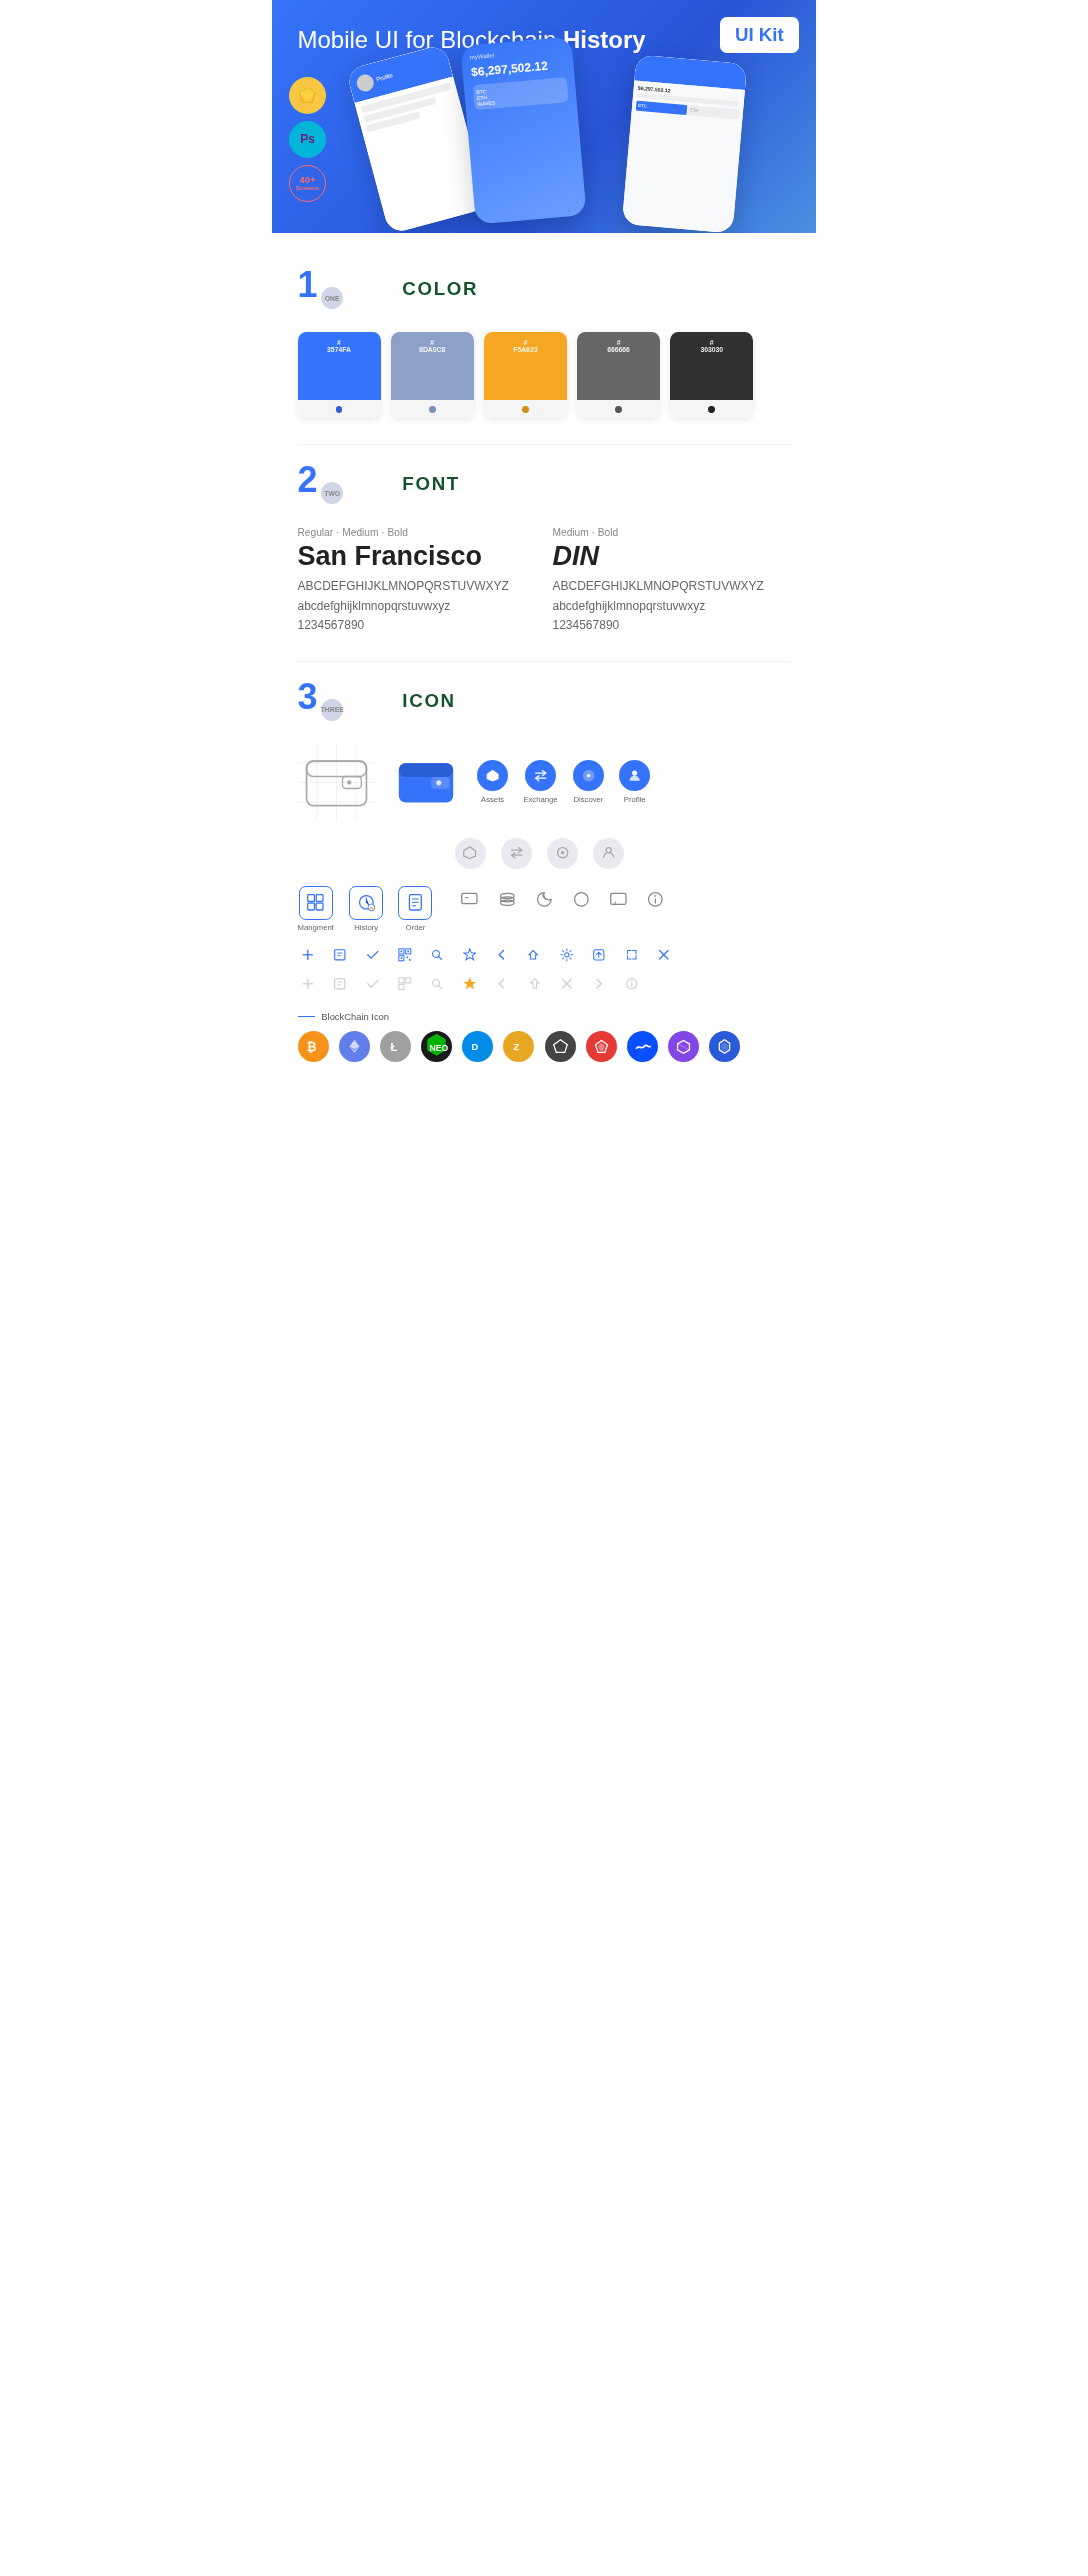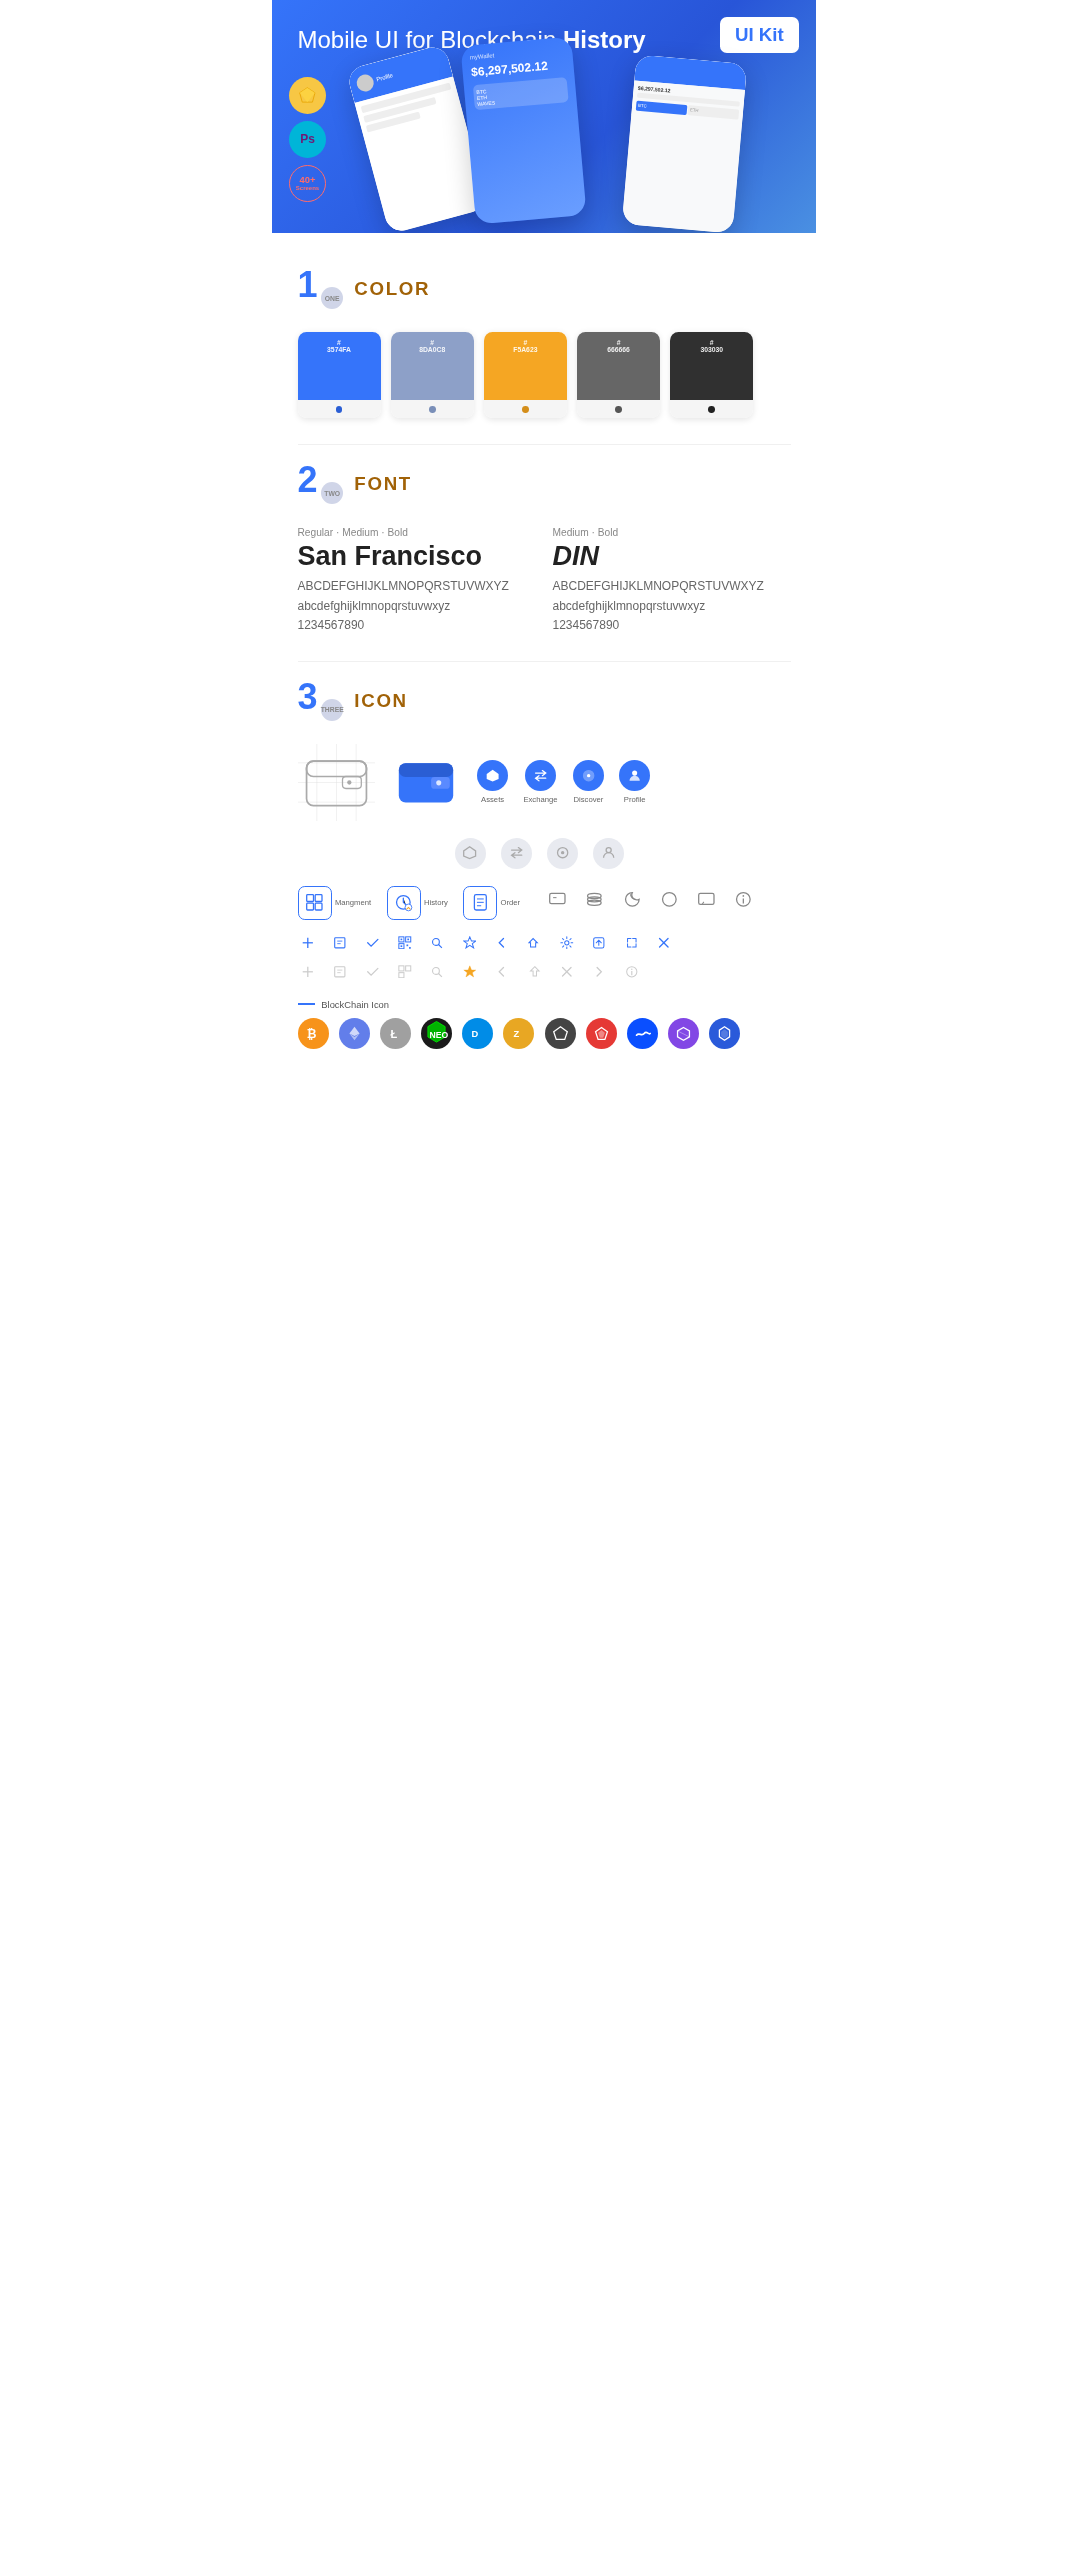--- a/index.html
+++ b/index.html
@@ -136,22 +136,23 @@
       font-size: 6.8px;
       font-weight: 600;
       border-radius: 50%;
       width: 22px; height: 22px;
       display: flex; align-items: center; justify-content: center;
       text-transform: uppercase;
     }
     .section-title {
       font-size: 18.7px;
       font-weight: 700;
-      color: #a16207;
+      color: #14532d;
       letter-spacing: 1.7px;
+      margin-left: 48px;
     }
 
     
     .color-swatches {
       display: flex;
       gap: 10.2px;
       flex-wrap: wrap;
       margin-bottom: 25.5px;
     }
     .color-swatch {
@@ -262,21 +263,21 @@
 
     
     .icon-row-2 {
       display: flex;
       align-items: flex-start;
       gap: 15.3px;
       margin-bottom: 12.8px;
     }
     .icon-box {
       display: flex;
-      flex-direction: row;
+      flex-direction: column;
       align-items: center;
       gap: 3.4px;
     }
     .icon-box-label {
       font-size: 7.7px;
       color: #666;
     }
     .icon-rect-blue {
       width: 34px; height: 34px;
       border: 1.7px solid #3574FA;

